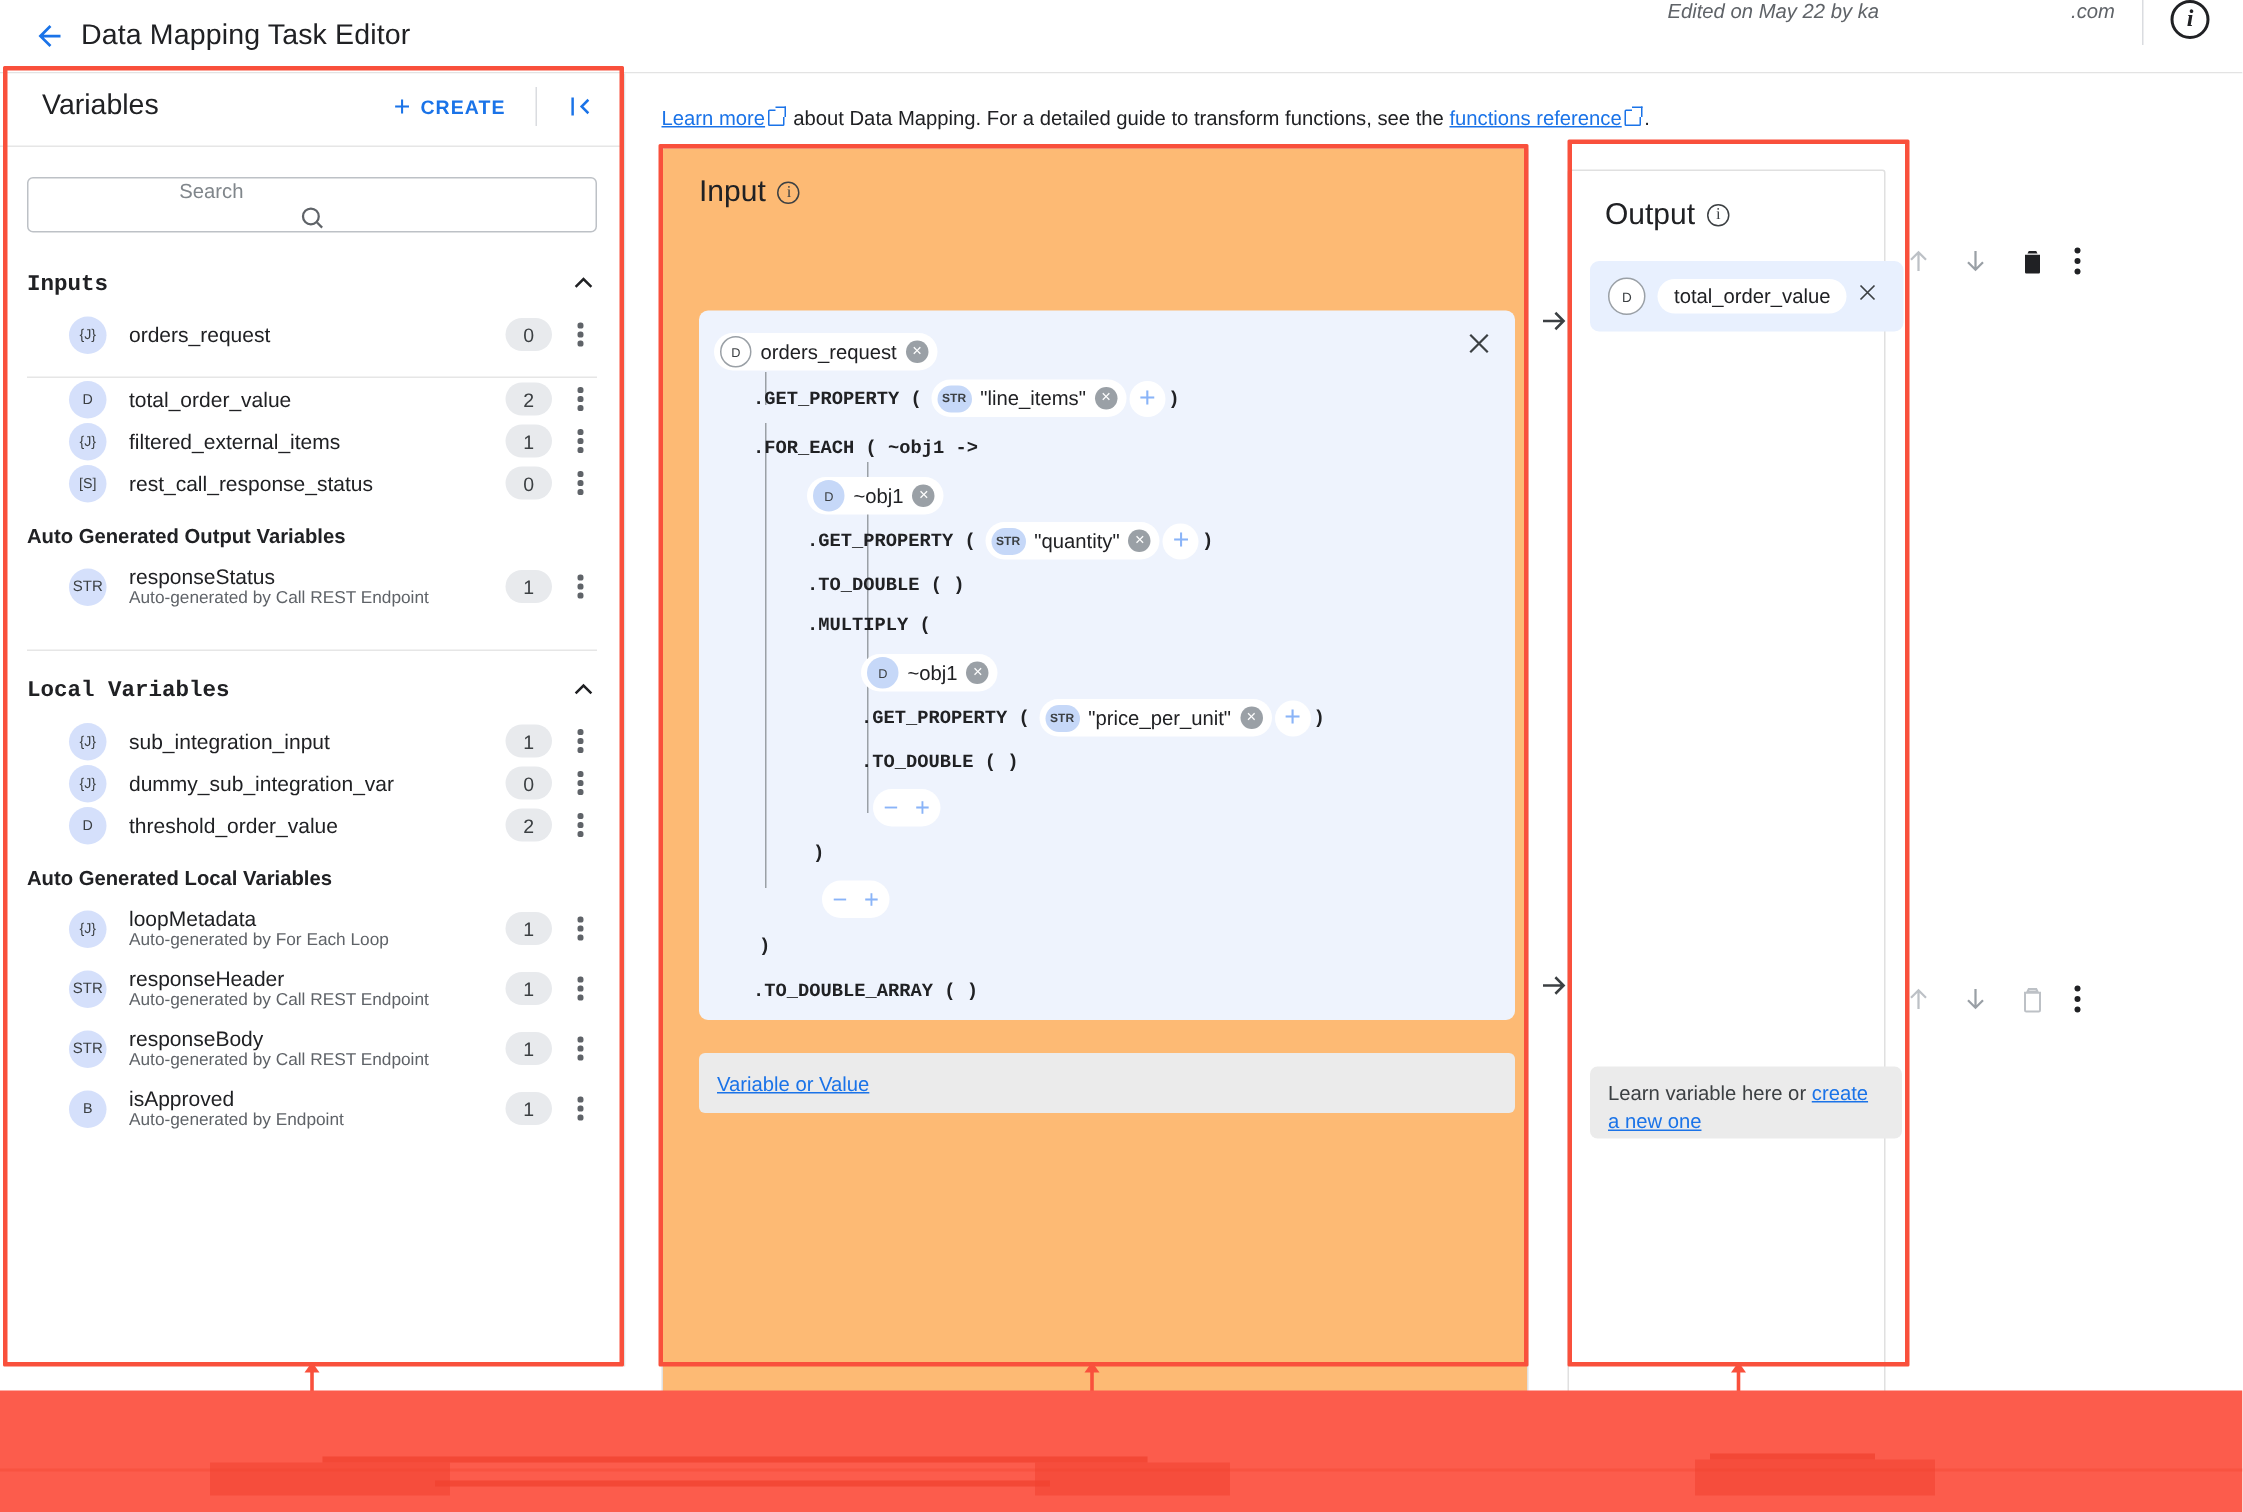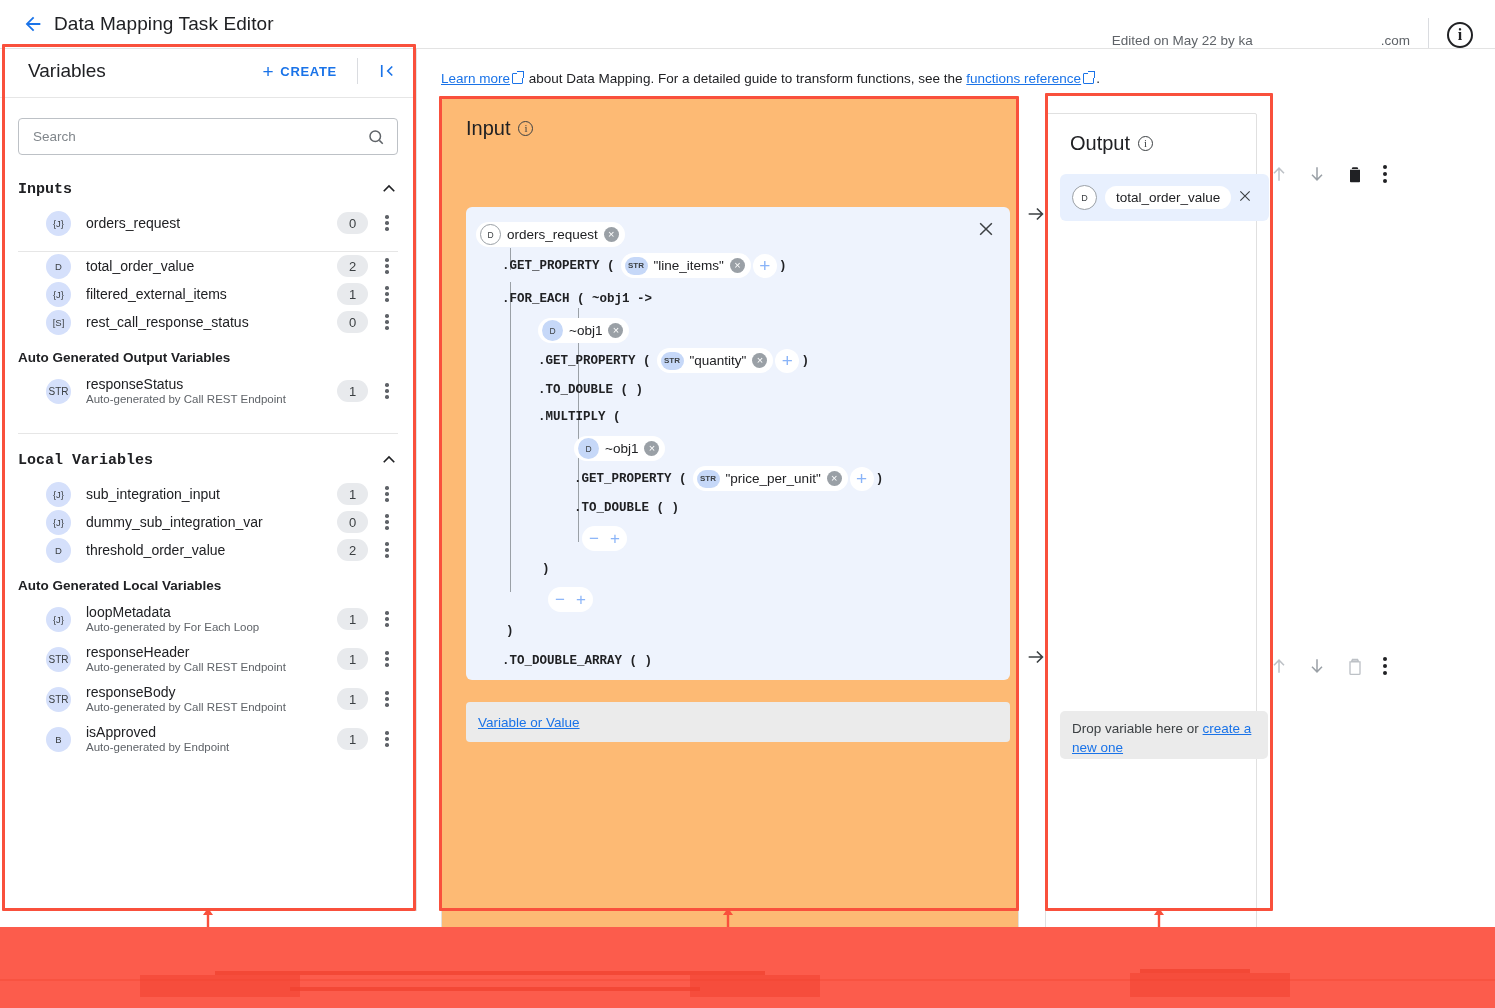--- a/index.html
+++ b/index.html
@@ -21,21 +21,21 @@
   .back-btn {
     width:26px; height:26px; margin-left:20px;
     display:flex; align-items:center; justify-content:center;
     cursor:pointer;
   }
   .back-btn svg { width:22px; height:22px; fill:#1a73e8; }
   .header-title {
     margin-left:8px; font-size:19px; color:#202124; letter-spacing:.1px;
   }
   .header-right {
-    margin-left:auto; display:flex; align-items:flex-end; height:100%;
+    margin-left:auto; display:flex; align-items:flex-start; height:100%;font-style:italic;
   }
   .edited-txt { font-size:13.5px; color:#5f6368; white-space:nowrap; }
   .domain-txt { font-size:13.5px; color:#5f6368; margin-left:128px; }
   .hdr-sep { width:1px; height:30px; background:#dadce0; margin:0 18px 0 18px; }
   .info-circle {
     width:26px; height:26px; border-radius:50%; border:2px solid #202124;
     display:flex;align-items:center;justify-content:center;
     font-family:"Liberation Serif", serif; font-size:16px; font-weight:bold; color:#202124;
     margin-right:22px; cursor:pointer;
   }
@@ -58,21 +58,21 @@
     padding:4px 6px;
   }
   .plus-glyph { font-size:19px; font-weight:400; line-height:1; }
   .sb-sep { width:1px; height:26px; background:#dadce0; margin:0 14px; }
   .collapse-icon { color:#1a73e8; font-size:18px; cursor:pointer; padding:2px 6px;
      display:flex; align-items:center; gap:1px;}
 
   .search-wrap { padding:20px 18px 8px 18px; }
   .search-box {
     height:37px; border:1px solid #bdc1c6; border-radius:4px;
-    display:flex; align-items:center; padding:0 12px;
+    display:flex; align-items:center; padding:0 12px;flex-direction:column;
   }
   .search-box input {
     border:none; outline:none; flex:1; font-size:13.5px; color:#202124;
     font-family:"Liberation Sans", sans-serif; background:transparent;
   }
   .search-box input::placeholder { color:#80868b; }
   .search-ico { width:18px; height:18px; stroke:#5f6368; fill:none; stroke-width:2; }
 
   .section { padding:0 18px; }
   .sec-head {
@@ -617,21 +617,21 @@
           <span class="out-name">total_order_value</span>
         </div>
         <span class="out-x">
           <svg viewBox="0 0 24 24" fill="none">
               <path d="M5 5l14 14M19 5L5 19"></path>
             </svg>
         </span>
       </div>
 
       <div class="droparea">
-        <span>Drop variable here or </span><a href="#">create a new one</a>
+        <span>Learn variable here or </span><a href="#">create a new one</a>
       </div>
     </div>
 
     <div class="rowtools" style="left:852px; top:115px;">
       <svg viewBox="0 0 24 24" fill="none" stroke="#bdc1c6" stroke-width="1.8">
           <path d="M12 20V5M6 11l6-6 6 6"></path>
         </svg>
       <svg viewBox="0 0 24 24" fill="none" stroke="#9aa0a6" stroke-width="1.8">
           <path d="M12 4v15M6 13l6 6 6-6"></path>
         </svg>

